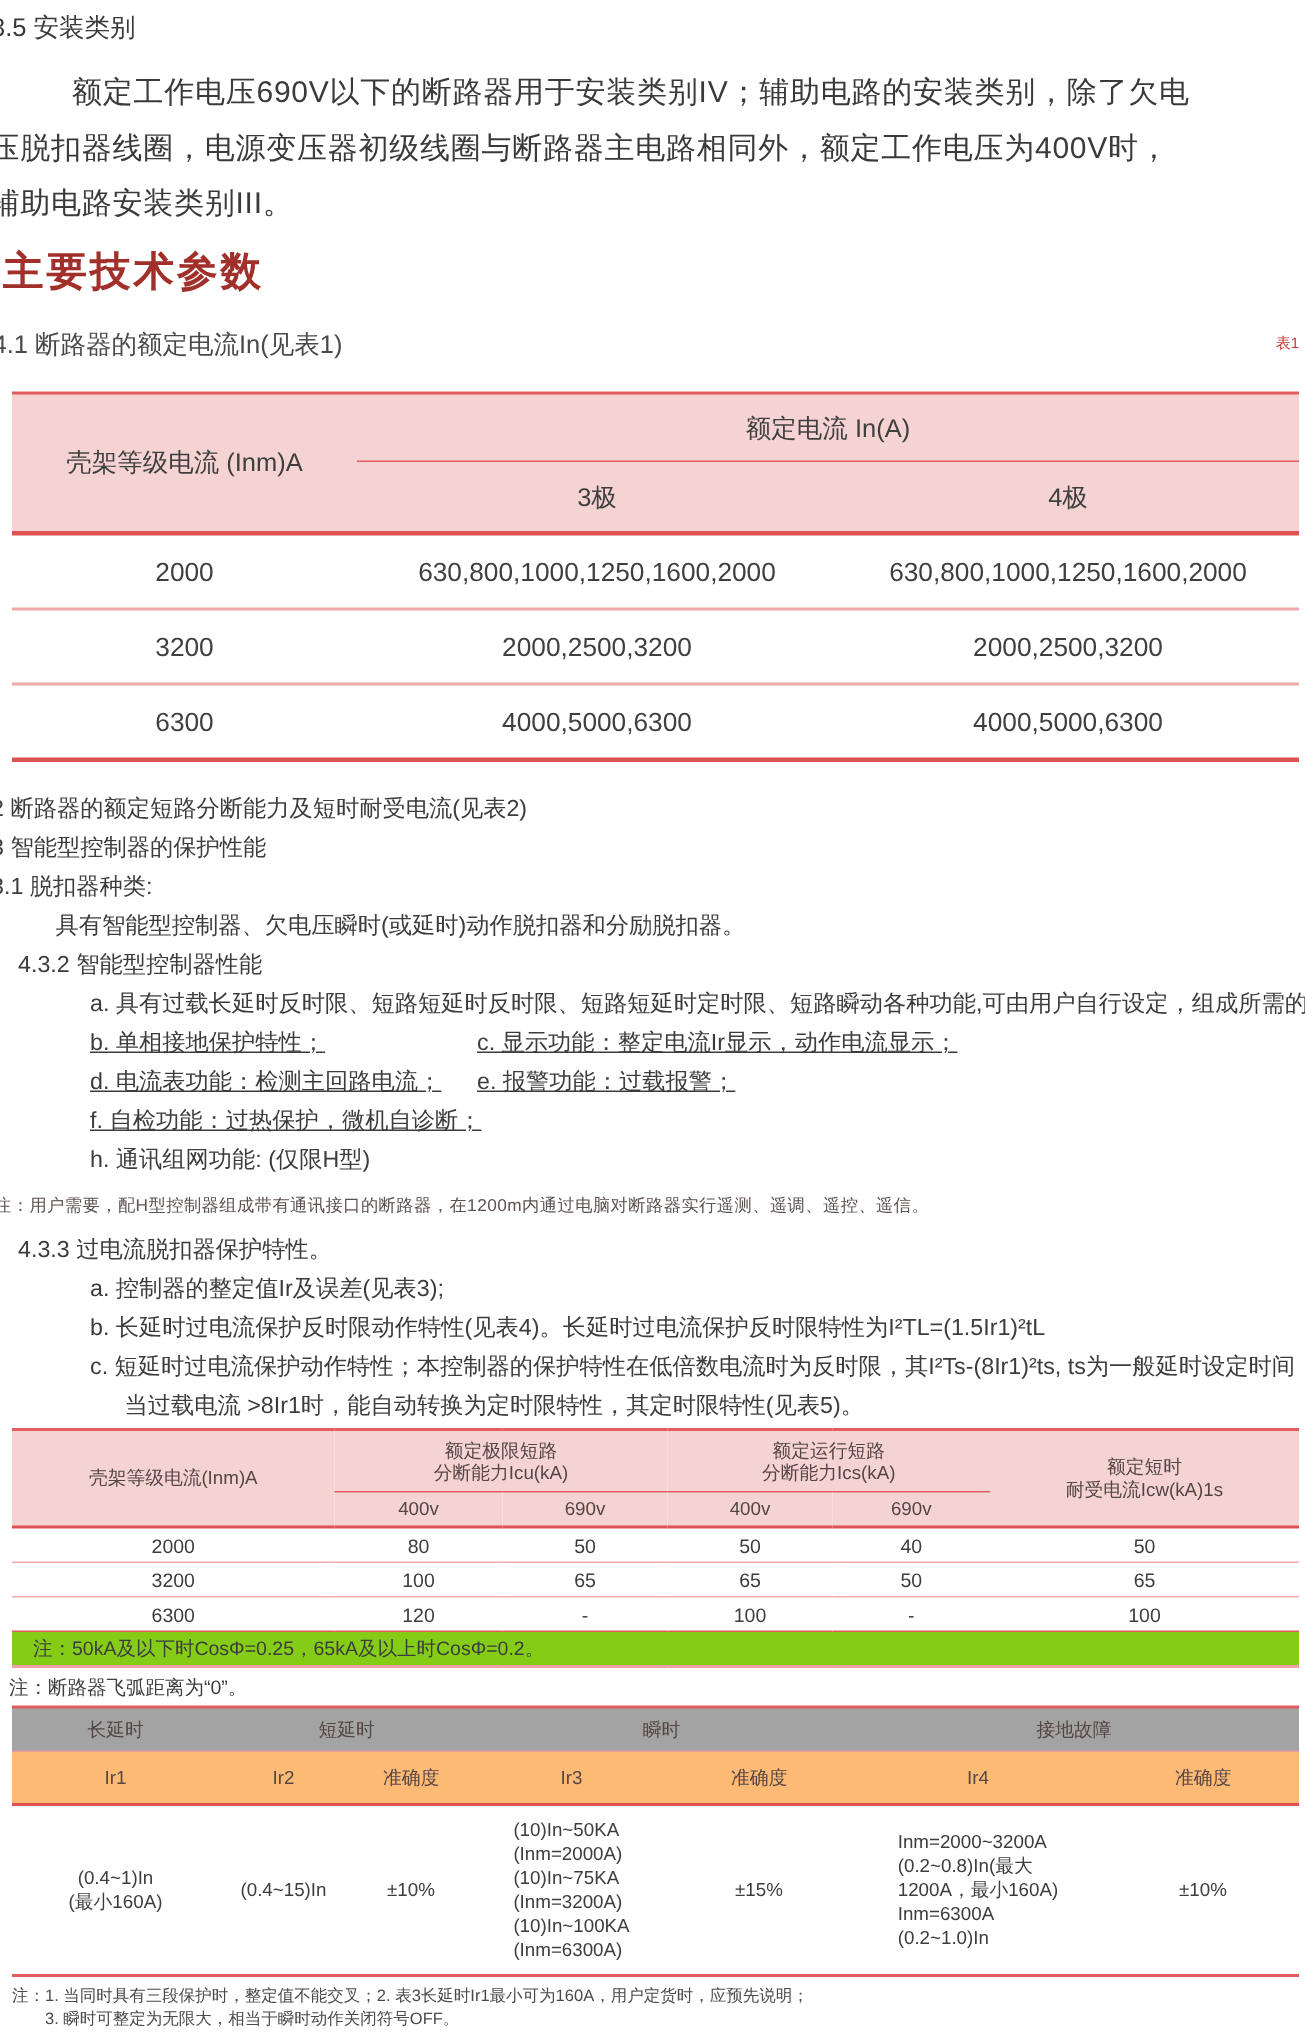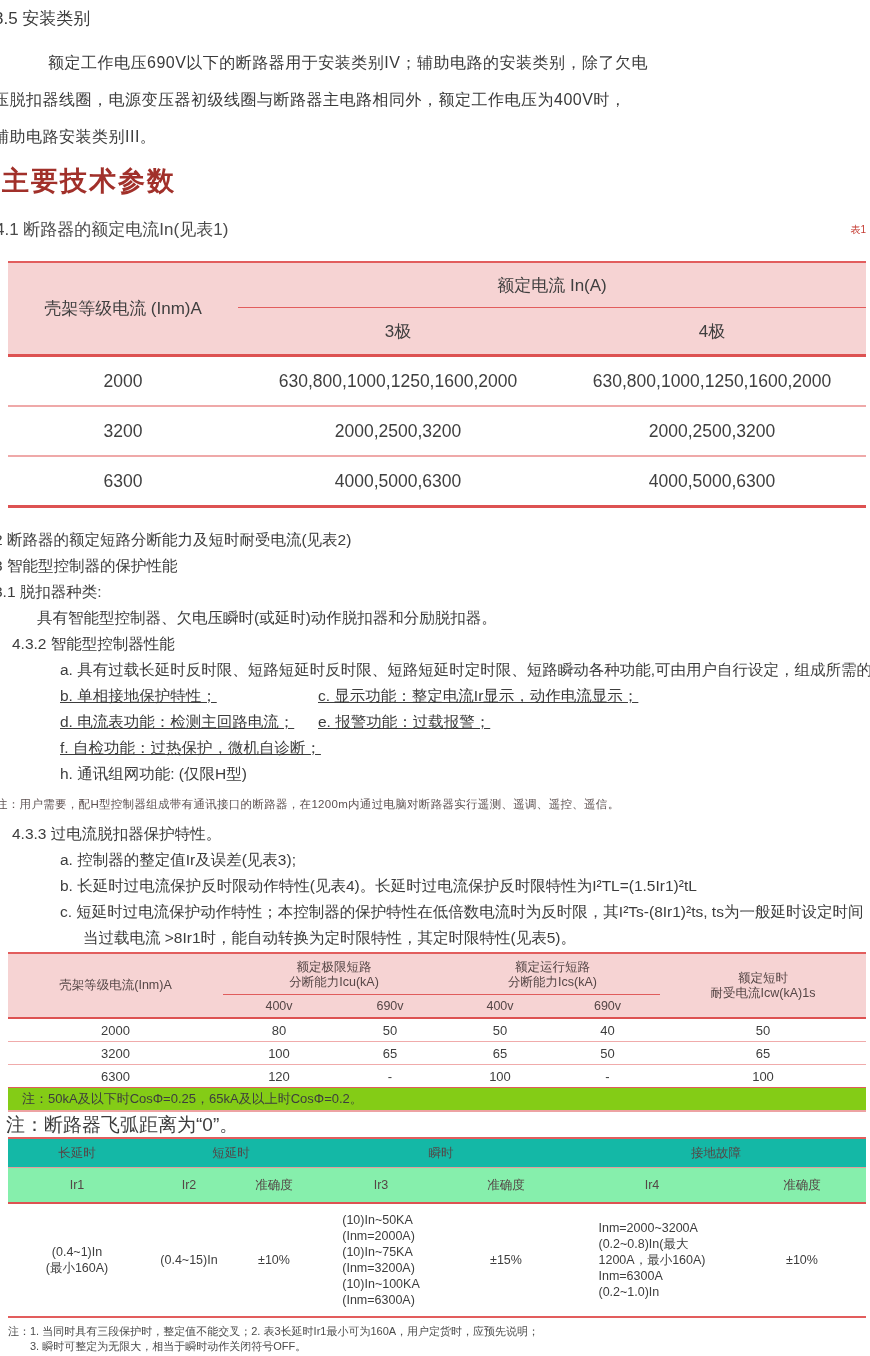--- a/index.html
+++ b/index.html
@@ -3,21 +3,21 @@
 <meta charset="utf-8">
 <style>
   html,body { margin:0; padding:0; background:#ffffff; }
   .page {
     position:relative; width:870px; height:1356px; overflow:hidden;
     background:#fff; color:#3d3d3d;
     font-family:"Liberation Sans","DejaVu Sans",sans-serif;
   }
   
   .h35 { margin:8px 0 0 -6px; font-size:17px; line-height:22px; color:#3a3a3a; white-space:nowrap; }
-  .para { margin-top:14px; font-size:16px; line-height:37px; letter-spacing:0.5px; color:#3a3a3a; }
+  .para { margin-top:14px; font-size:20px; line-height:37px; letter-spacing:0.5px; color:#3a3a3a; }
   .pline { margin-left:-7px; white-space:nowrap; }
   .pline-first { padding-left:55px; }
   .main-title { margin:10px 0 0 2px; font-size:27px; line-height:32px; font-weight:bold; color:#a1302a; letter-spacing:2px; white-space:nowrap; }
   .row41 { display:flex; justify-content:space-between; align-items:flex-end; margin:22px 0 0 -5px; font-size:17px; line-height:22px; color:#4a4a4a; }
   .tag-red { color:#c43a31; font-size:10px; padding-right:4px; }
 
   
   table.t { border-collapse:collapse; width:858px; margin-left:8px; table-layout:fixed; }
   table.t td { text-align:center; vertical-align:middle; padding:0; }
 
@@ -46,26 +46,26 @@
   
   .t2 { margin-top:4px; border-top:2px solid #e25d5d; border-bottom:2px solid #eda3a3; font-size:12.5px; color:#554646; }
   .t2 .hd { background:#f6d3d3; }
   .t2 .t2grp { height:38px; border-bottom:1.5px solid #e05c5c; white-space:pre-line; line-height:15px; padding-top:2px; }
   .t2 .t2frame, .t2 .t2icw { border-bottom:2px solid #dd5252; white-space:pre-line; line-height:15px; }
   .t2 .t2sub td { height:22px; border-bottom:2px solid #dd5252; }
   .t2 .dr td { height:22px; font-size:13px; color:#3d3d3d; background:#fff; border-bottom:1.5px solid #f0abab; }
   .t2 .dr-last td { border-bottom:1.5px solid #e05c5c; }
   .t2 .noterow td { height:22px; font-size:13px; color:#3d3d3d; text-align:left; padding-left:14px; background:#84cc16; }
 
-  .note-arc { margin:4px 0 0 6px; font-size:19px; line-height:17px; color:#3d3d3d; }
+  .note-arc { margin:4px 0 0 6px; font-size:13px; line-height:17px; color:#3d3d3d; }
 
   
   .t3 { margin-top:4px; border-top:2px solid #e25d5d; border-bottom:2px solid #e25d5d; font-size:12.5px; color:#554646; }
-  .t3 .t3g td { background:#14b8a6; height:28px; border-bottom:1px solid #e89c9c; }
-  .t3 .t3c td { background:#86efac; height:34px; border-bottom:2px solid #dd5252; }
+  .t3 .t3g td { background:#a3a3a3; height:28px; border-bottom:1px solid #e89c9c; }
+  .t3 .t3c td { background:#fdba74; height:34px; border-bottom:2px solid #dd5252; }
   .t3 .t3d td { height:112px; background:#fff; font-size:12.5px; color:#3d3d3d; vertical-align:middle; }
   .pre-c { white-space:pre-line; line-height:16px; }
   .pre-l { white-space:pre-line; line-height:16px; display:inline-block; text-align:left; }
 
   
   .footnotes { margin:6px 0 0 8px; font-size:11px; line-height:14.5px; color:#4a4a4a; }
   .fn2 { padding-left:22px; }
 </style>
 </head>
 <body>

